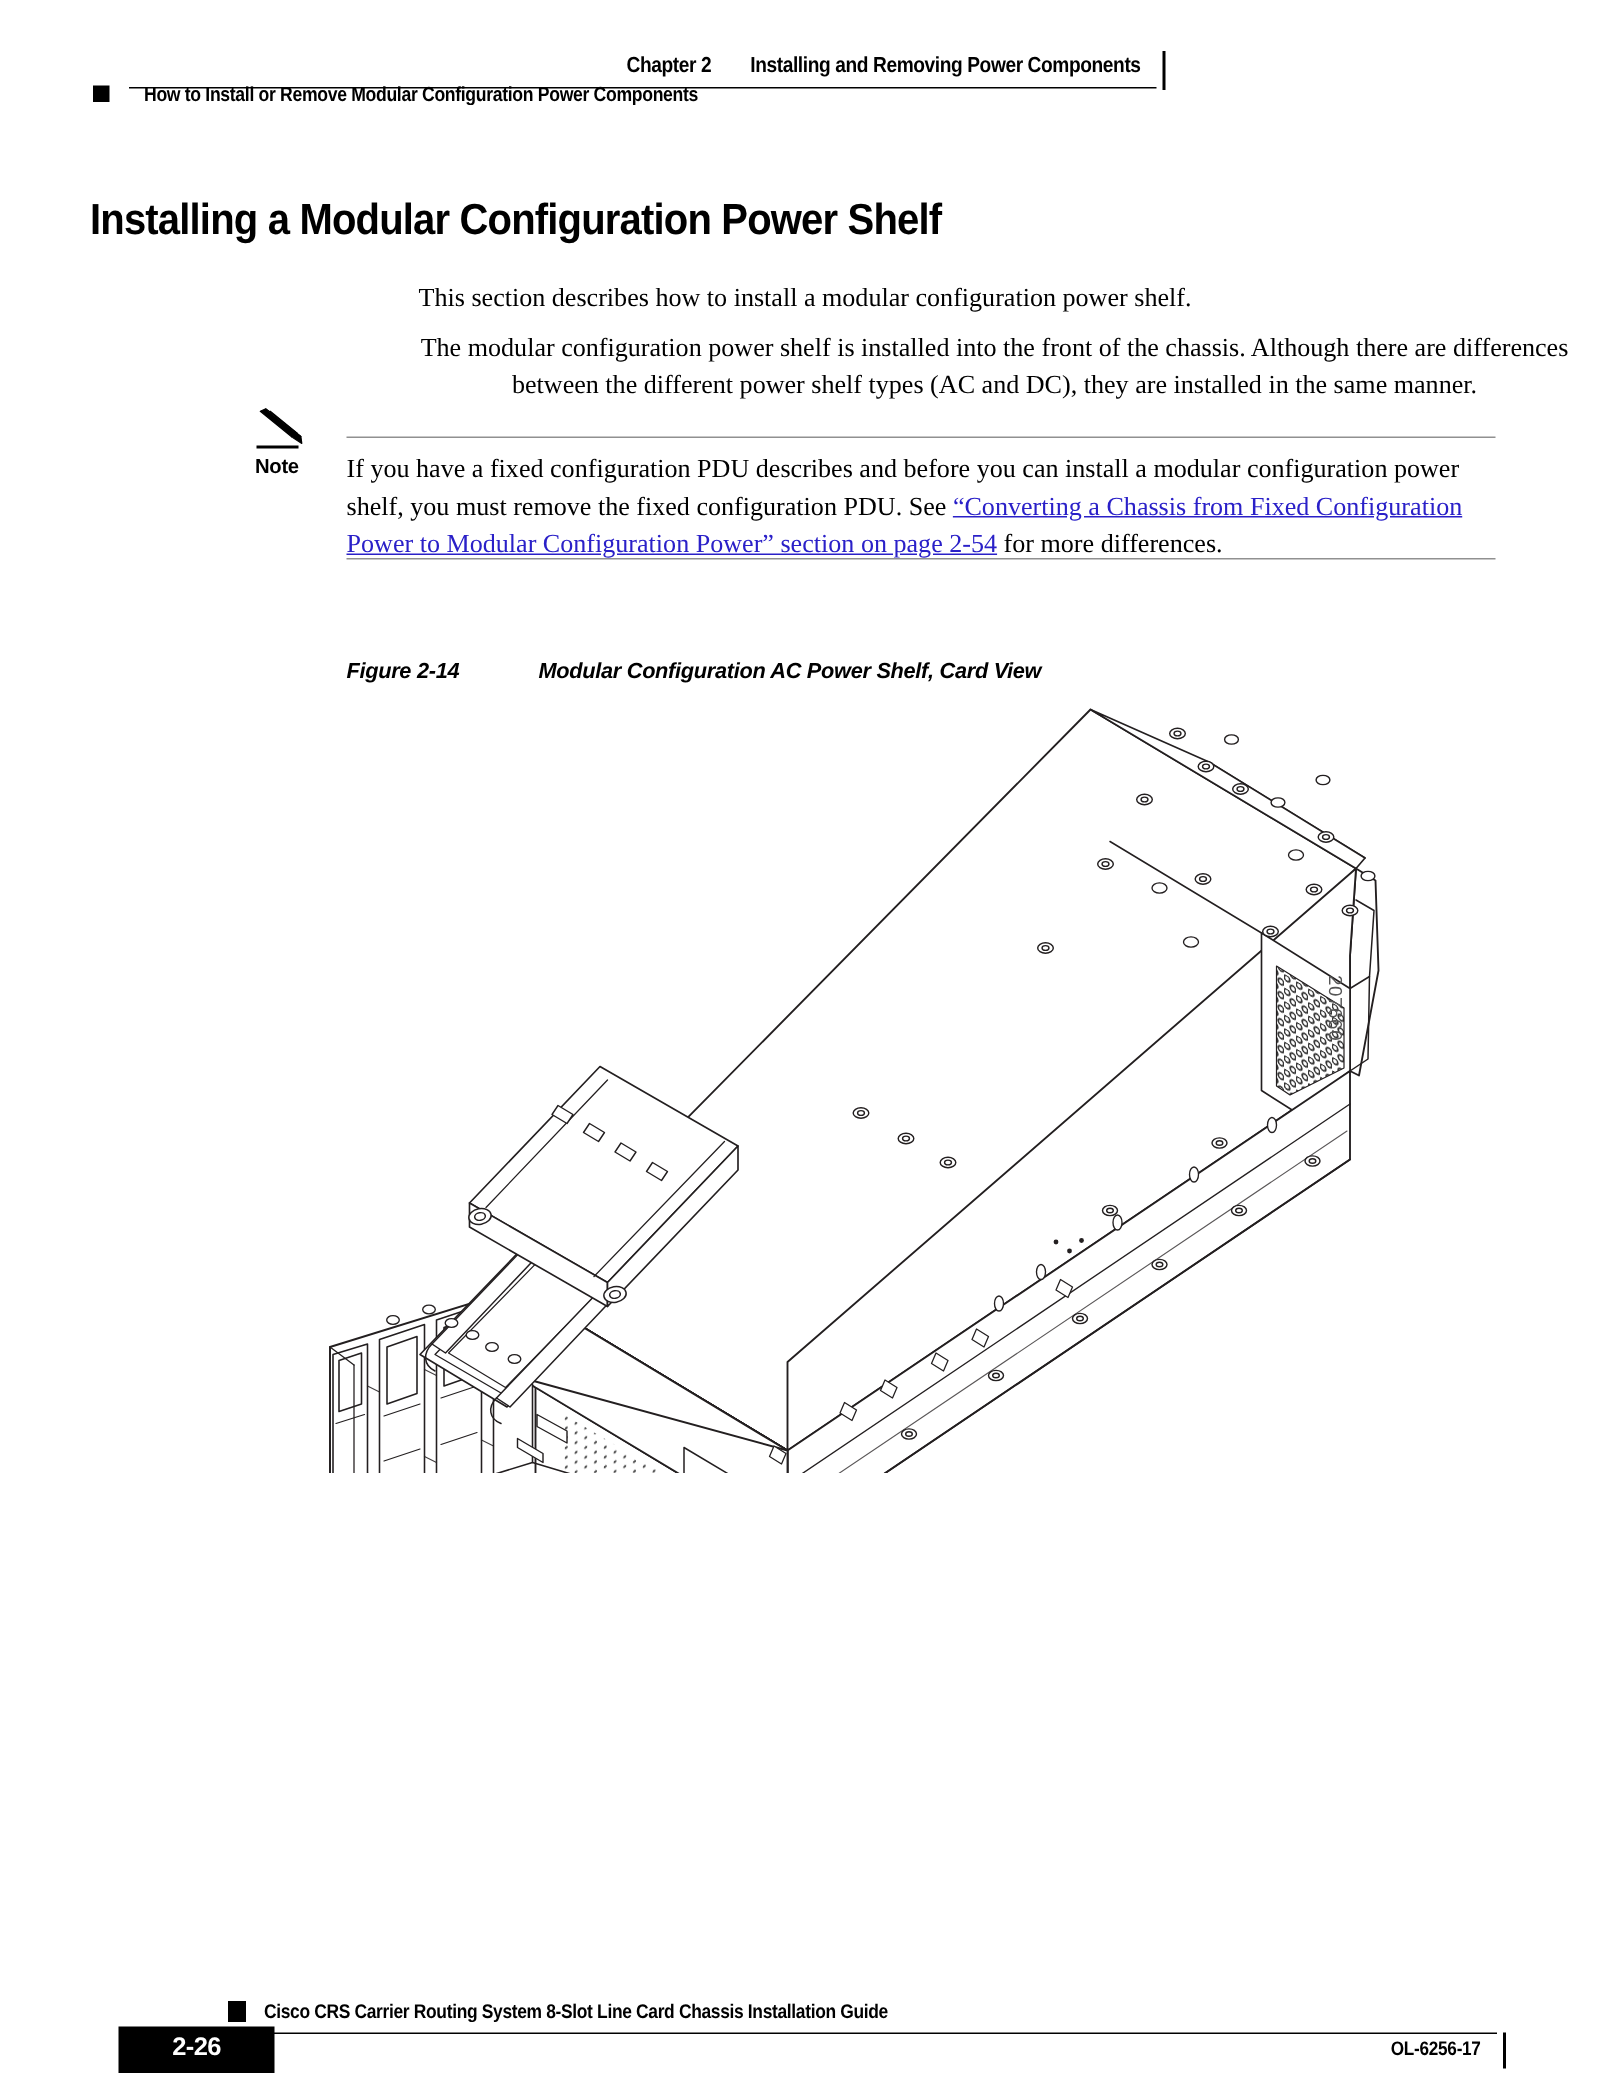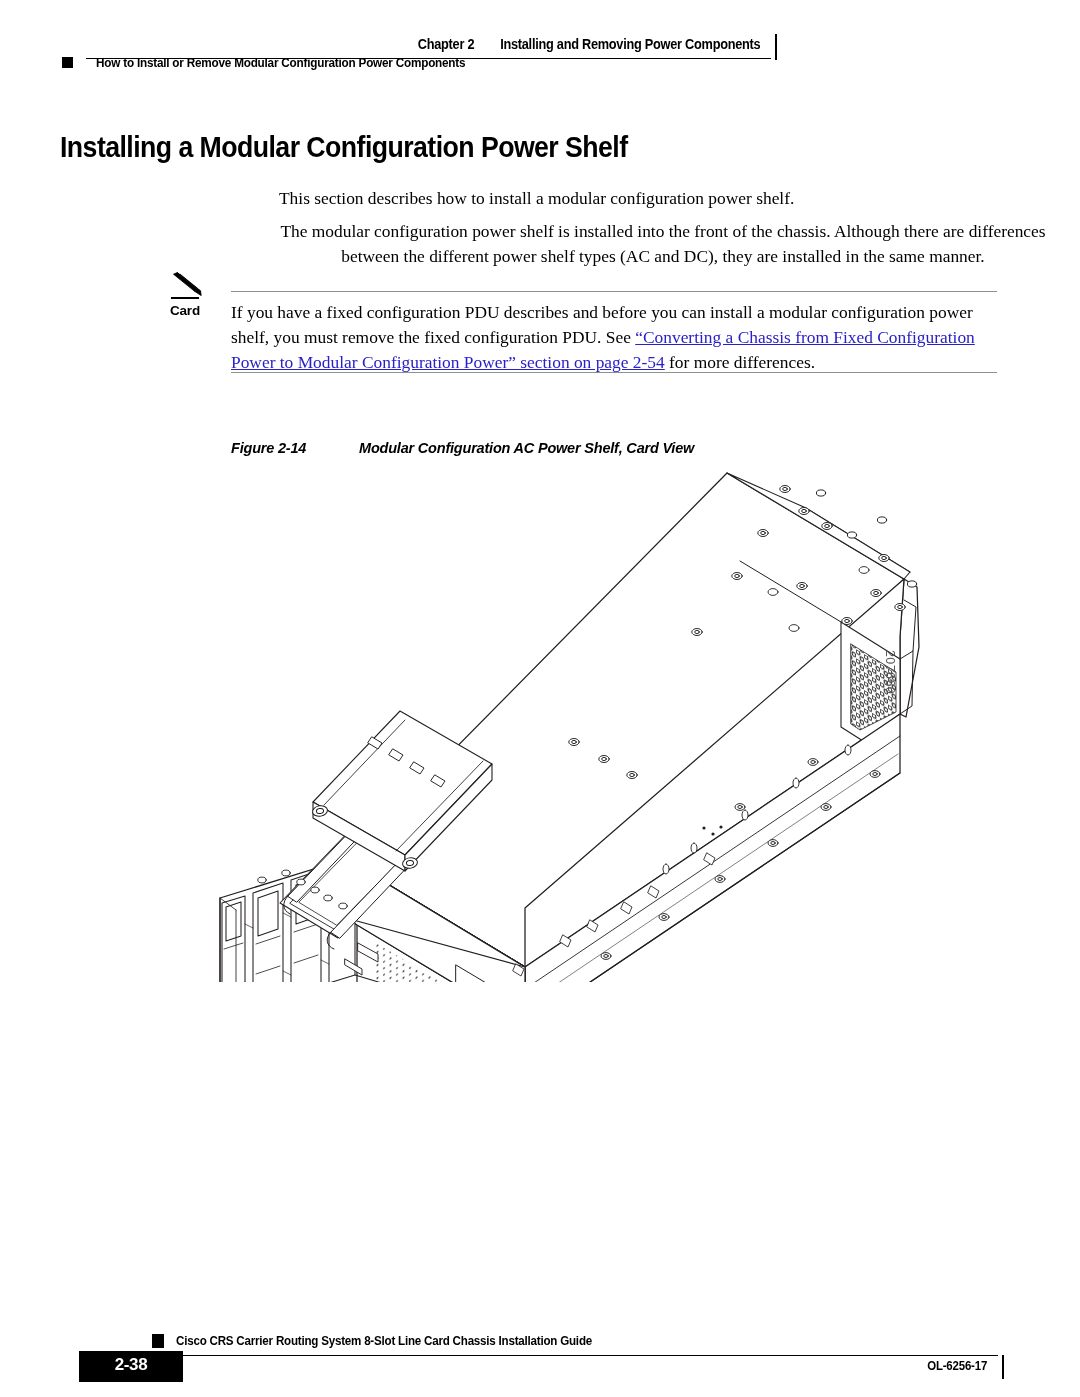--- a/index.html
+++ b/index.html
@@ -292,21 +292,21 @@
       <svg viewBox="0 0 40 26" width="40" height="26" aria-hidden="true">
         <g fill="#000" stroke="#000" stroke-width="0.8" stroke-linejoin="round">
           <path d="M2.5 2.2 L6.2 0.6 L27.0 17.2 L23.6 19.3 Z"></path>
           <path d="M6.2 0.6 L9.6 3.0 L29.6 19.0 L27.0 17.2 Z" fill="#ffffff"></path>
           <path d="M23.6 19.3 L27.0 17.2 L29.6 19.0 L30.2 23.6 Z"></path>
         </g>
         <path d="M9.0 2.0 L27.4 17.0" stroke="#000" stroke-width="0.7" fill="none"></path>
       </svg>
     </div>
     <div class="note-icon-underline"></div>
-    <div class="note-label">Card</div>
+    <div class="note-label">Note</div>
 
     <div class="note-body">
       <span>If you have a fixed configuration PDU describes and before you can install a modular configuration power shelf, you must remove the fixed configuration PDU. See </span><a class="lnk" href="#">“Converting a Chassis from Fixed Configuration Power to Modular Configuration Power” section on page 2-54</a><span> for more differences.</span>
     </div>
   </div>
 
 
   <div class="figcap">
     <span class="cap-num">Figure 2-14</span><span>Modular Configuration AC Power Shelf, Card View</span>
   </div>
@@ -566,18 +566,18 @@
       </g>
     </svg>
   </div>
   <div class="art-id">207660</div>
 
   <div class="footer">
     <div class="ftr-square"></div>
     <div class="ftr-title">Cisco CRS Carrier Routing System 8-Slot Line Card Chassis Installation Guide</div>
     <div class="ftr-rule"></div>
     <div class="ftr-pagebox"></div>
-    <div class="ftr-pagenum">2-38</div>
+    <div class="ftr-pagenum">2-26</div>
     <div class="ftr-doc">OL-6256-17</div>
     <div class="ftr-tick-right"></div>
   </div>
 
 </div>
 
 </body></html>

